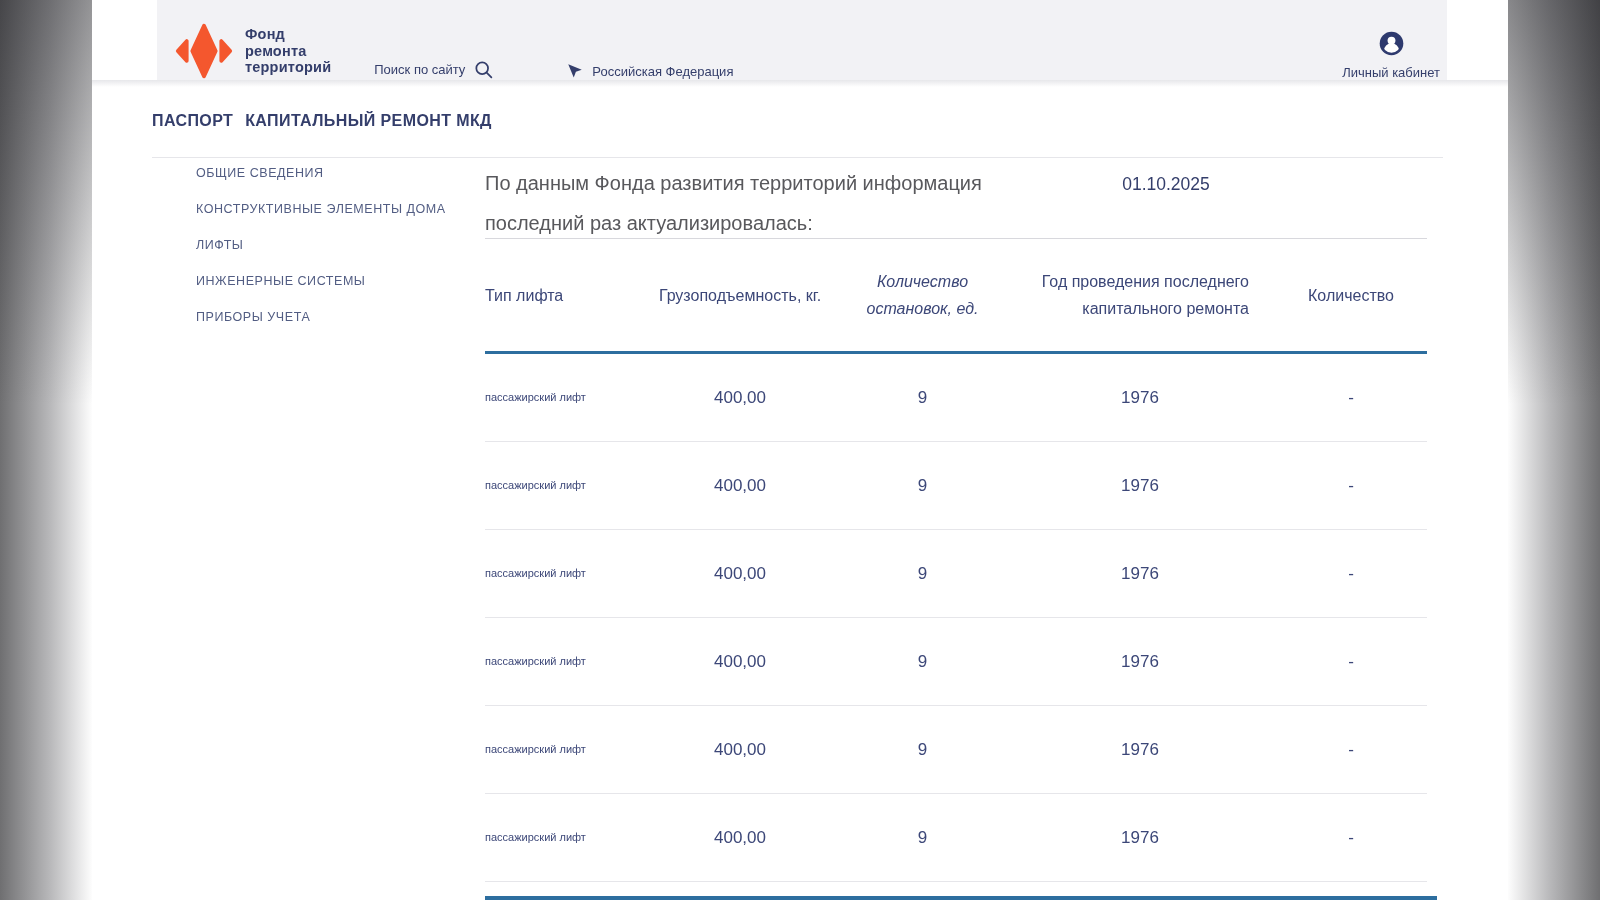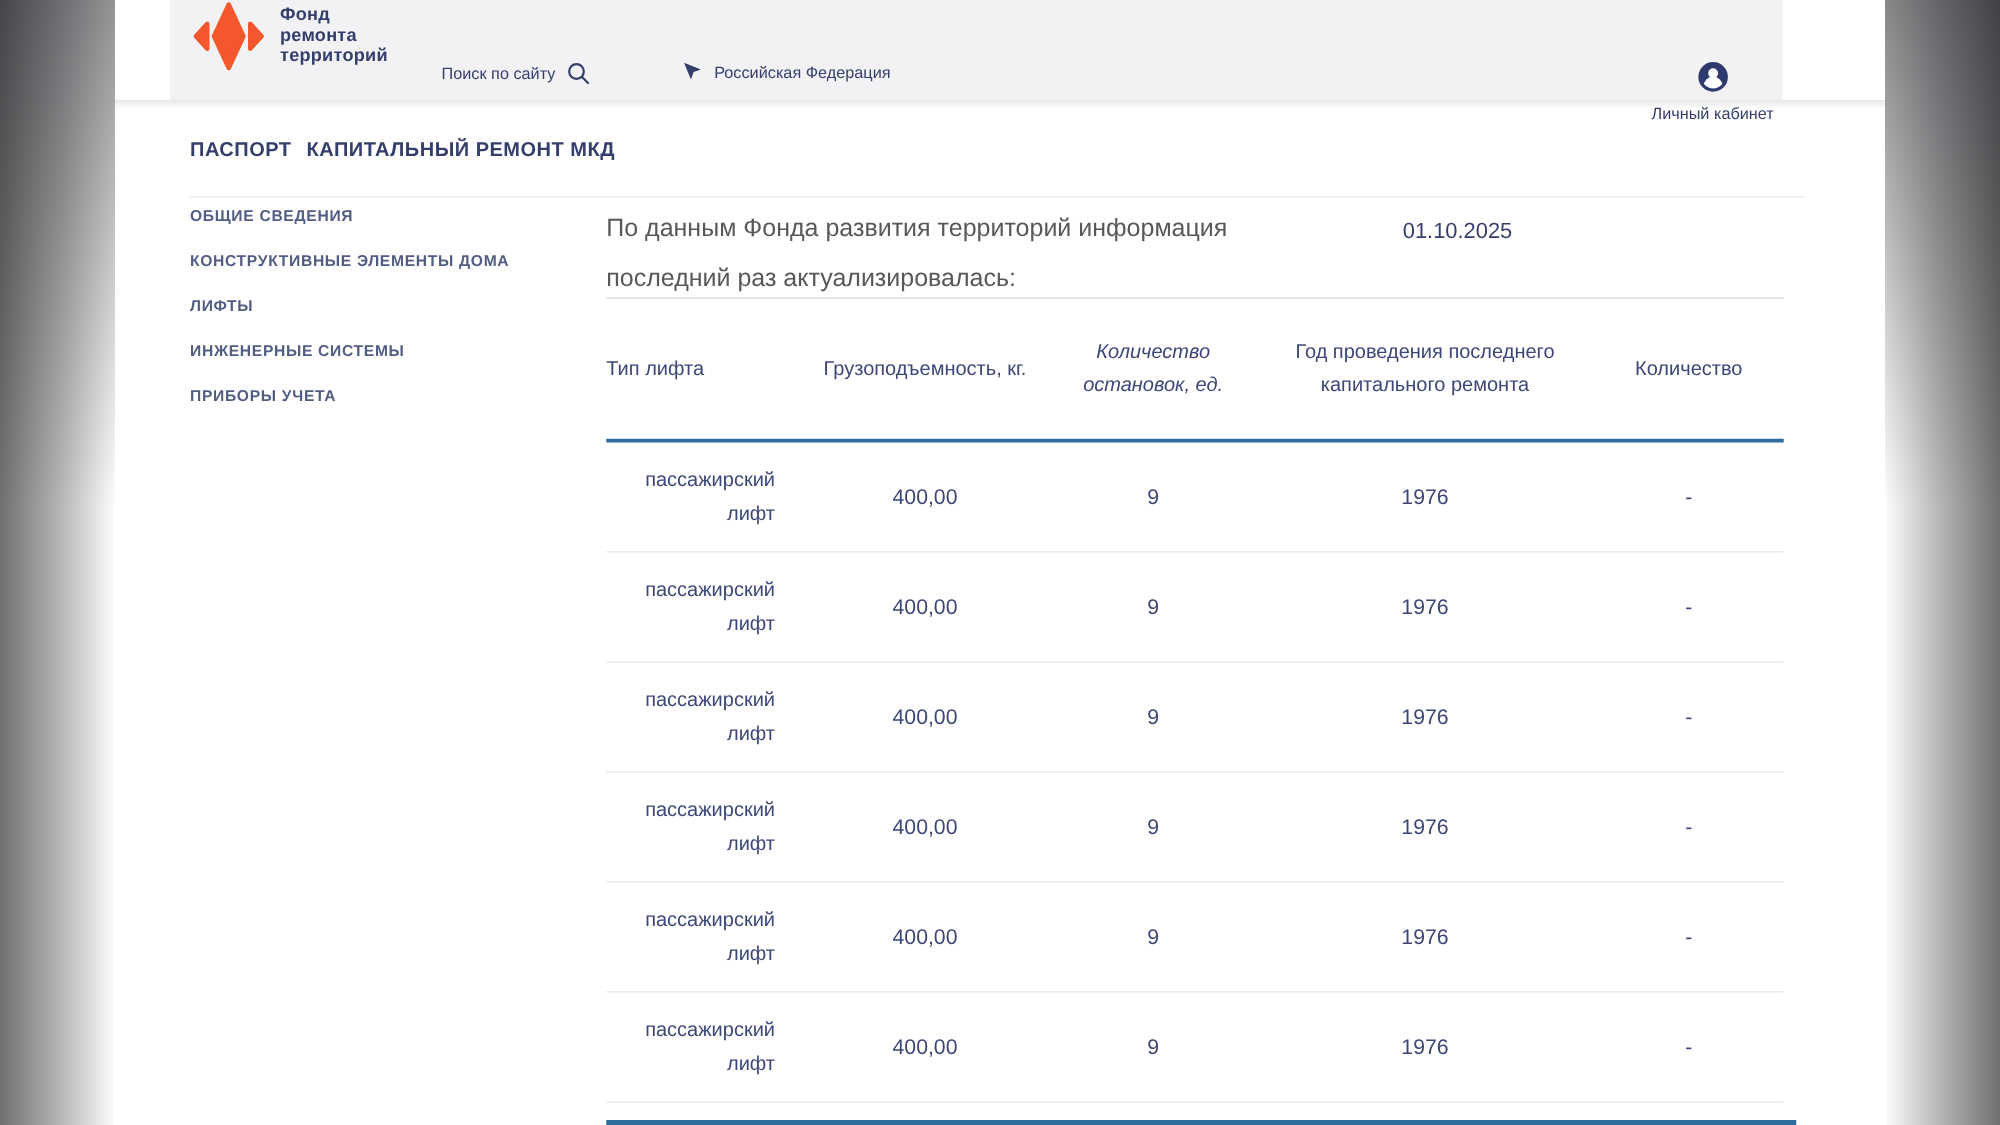--- a/index.html
+++ b/index.html
@@ -23,22 +23,22 @@
   .vignette.left{left:0;background:
     linear-gradient(to bottom,rgba(20,20,25,.45),rgba(20,20,25,0) 45%),
     linear-gradient(to right,#6f6f71,#b9b9bb 55%,#fdfdfd 100%);}
   .vignette.right{right:0;background:
     linear-gradient(to bottom,rgba(20,20,25,.5),rgba(20,20,25,0) 45%),
     linear-gradient(to left,#6f6f71,#b9b9bb 55%,#fdfdfd 100%);}
 
   .page{position:absolute;left:88px;top:0;width:1424px;height:900px;background:#fff;}
 
   
-  .hdr-strip{position:absolute;left:48px;top:0;width:1290px;height:80px;background:var(--strip-bg);
-    display:flex;align-items:flex-start;}
+  .hdr-strip{position:absolute;left:69px;top:0;width:1290px;height:80px;background:var(--strip-bg);
+    display:flex;align-items:flex-end;}
   .hdr-shadow{position:absolute;left:0;top:80px;width:1424px;height:7px;
     background:linear-gradient(to bottom,rgba(55,60,85,.12),rgba(55,60,85,0));}
   .logo{display:flex;align-items:center;gap:10px;margin-left:16px;cursor:pointer;text-decoration:none;}
   .logo-text{display:flex;flex-direction:column;font-size:14.5px;font-weight:700;
     color:var(--navy);line-height:16.5px;letter-spacing:.2px;}
   .hdr-item{display:flex;align-items:center;gap:8px;font-size:13px;color:var(--navy);cursor:pointer;margin-top:48px;}
   .search{margin-left:43px;}
   .region{margin-left:72px;}
   .account{margin-left:auto;margin-right:7px;flex-direction:column;}
   .icn{display:inline-flex;align-items:center;justify-content:center;}
@@ -46,44 +46,44 @@
   
   .tabs{position:absolute;left:64px;top:106px;display:flex;gap:12px;}
   .tab{font-size:16px;font-weight:600;letter-spacing:.4px;color:var(--navy);
     text-transform:uppercase;cursor:pointer;text-decoration:none;line-height:30px;}
 
   .divider{position:absolute;height:1px;background:var(--div-light);}
   .main-divider{left:64px;top:157px;width:1291px;}
 
   
   .sidebar{position:absolute;left:64px;top:166px;width:320px;display:flex;flex-direction:column;}
-  .side-item{font-size:12.5px;font-weight:700;letter-spacing:.55px;color:var(--sidebar);
-    text-transform:uppercase;line-height:14px;margin-bottom:22px;cursor:pointer;text-decoration:none;}
+  .side-item{font-size:12.5px;font-weight:400;letter-spacing:.55px;color:var(--sidebar);
+    text-transform:uppercase;line-height:14px;margin-bottom:22px;cursor:pointer;text-decoration:none;margin-left:44px;}
 
   
   .content{position:absolute;left:397px;top:162px;width:942px;}
   .update-row{position:relative;height:76px;}
   .update-row p{position:absolute;left:0;top:1px;width:560px;font-size:20px;line-height:40px;
     color:var(--gray-text);}
   .updated-date{position:absolute;left:581px;top:12px;width:200px;text-align:center;
     font-size:17.5px;color:var(--navy);}
   .date-divider{position:static;width:942px;margin-top:0;background:var(--div-mid);}
 
   .grid{display:grid;grid-template-columns:155px 200px 165px 270px 152px;align-items:center;}
   .thead{height:112px;}
   .th{font-size:16px;line-height:27px;color:var(--navy-table);display:flex;justify-content:center;text-align:center;}
   .th.left{justify-content:flex-start;text-align:left;}
   .th .w2{max-width:180px;}
   .th .w3{max-width:150px;font-style:italic;}
-  .th .w4{max-width:218px;}
+  .th .w4{max-width:218px;text-align:right;}
   .thead-rule{width:942px;height:3px;background:var(--steel);}
 
   .trow{height:88px;border-bottom:1px solid var(--div-light);}
   .td{font-size:17px;color:var(--navy-table);display:flex;justify-content:center;text-align:center;}
-  .td.left{justify-content:flex-start;text-align:right;font-size:16px;line-height:27px;}
+  .td.left{justify-content:flex-start;text-align:left;font-size:11px;line-height:27px;}
   .td.left span{max-width:135px;}
   .bottom-rule{position:absolute;left:397px;top:896px;width:952px;height:4px;background:var(--steel);}
 </style>
 </head>
 <body>
 
 <div class="stage">
   <div class="vignette left"></div>
   <div class="vignette right"></div>
 

